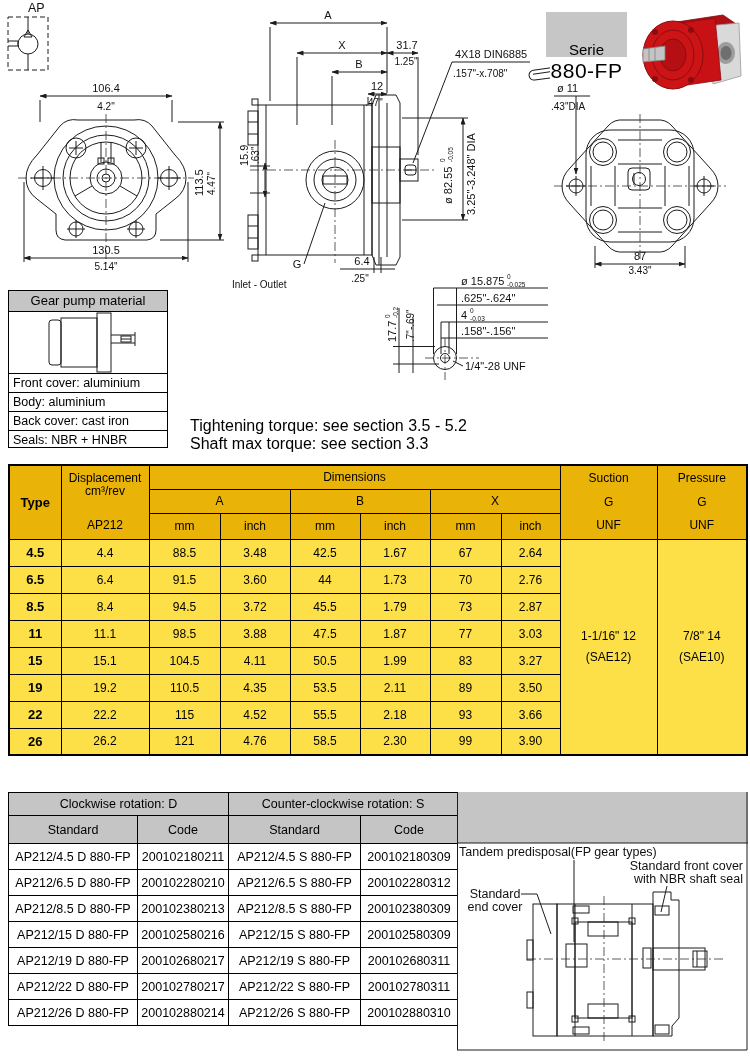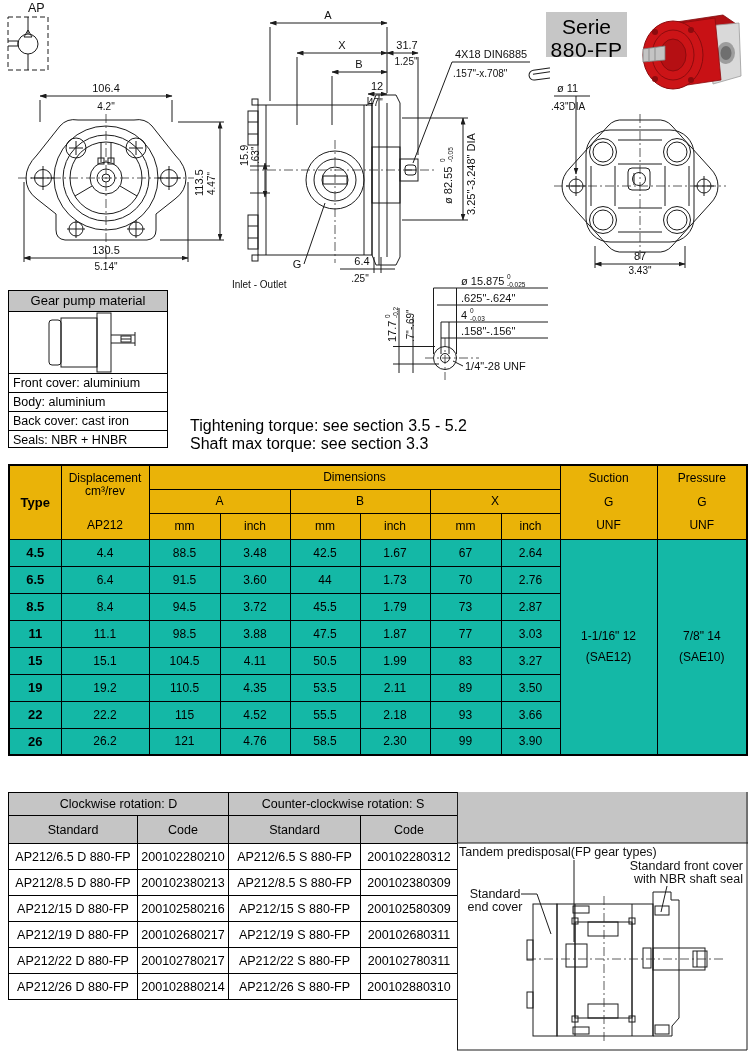--- a/index.html
+++ b/index.html
@@ -8,42 +8,42 @@
   svg text{font-family:"Liberation Sans",sans-serif;fill:#111;}
   .t{font-size:11px;}
   .ts{font-size:10px;}
   .tb{font-size:12.5px;}
   .tt{font-size:6.5px;}
   .ln line,.ln path,.ln polyline{stroke:#1c1c1c;stroke-width:1;fill:none;}
   .dr line,.dr path,.dr circle,.dr rect,.dr polygon,.dr polyline{stroke:#1c1c1c;stroke-width:1;fill:none;}
   .cl{stroke:#333 !important;stroke-width:0.8 !important;stroke-dasharray:9 3 2 3;}
   
   #serie-badge{left:546px;top:12px;width:81px;height:45px;background:#c6c6c6;text-align:center;line-height:1.1;padding-top:3px;box-sizing:border-box;}
-  #serie-badge .s1{font-size:21px;display:block;}
+  #serie-badge .s1{font-size:15px;display:block;margin-top:27px;}
   #serie-badge .s2{font-size:21px;display:block;letter-spacing:0.5px;}
   
   .note{font-size:16px;}
   #note1{left:190px;top:417px;}
   #note2{left:190px;top:435px;}
   
   #mat-box{left:8px;top:290px;width:160px;height:158px;border:1px solid #000;box-sizing:border-box;}
   #mat-box .mhead{height:20px;background:#c5c5c5;border-bottom:1px solid #000;text-align:center;font-size:13px;line-height:20px;}
   #mat-box .micon{height:61px;border-bottom:1px solid #000;}
   #mat-box .mrow{height:18px;border-bottom:1px solid #000;font-size:12.5px;line-height:18px;padding-left:4px;}
   #mat-box .mrow:last-child{border-bottom:none;}
   
   table{border-collapse:collapse;table-layout:fixed;}
   #dims-table{left:8px;top:464px;}
   #dims-table table{width:738px;border:2px solid #000;}
   #dims-table th,#dims-table td{border:1px solid #000;text-align:center;vertical-align:middle;font-weight:normal;font-size:12px;padding:0;}
   #dims-table thead th{background:#eab308;}
   #dims-table tr.h1{height:24px;}
   #dims-table tr.h2{height:24px;}
   #dims-table tr.h3{height:26px;}
-  #dims-table tbody tr{height:27px;background:#14b8a6;}
+  #dims-table tbody tr{height:27px;background:#fde047;}
   #dims-table td.type{font-weight:bold;font-size:13px;}
   .vs{display:flex;flex-direction:column;justify-content:space-between;height:66px;padding:3px 0;box-sizing:border-box;}
   .vs span{display:block;line-height:1.1;}
   .sv span{display:block;line-height:1.7;}
   #rot-table{left:8px;top:792px;}
   #rot-table table{width:449px;border:1.5px solid #000;}
   #rot-table th,#rot-table td{border:1px solid #000;text-align:center;vertical-align:middle;font-weight:normal;font-size:12.5px;padding:0;}
   #rot-table thead th{background:#c5c5c5;}
   #rot-table tr.r1{height:23px;border-radius:7px;}
   #rot-table tr.r2{height:28px;}
@@ -527,20 +527,26 @@
     </tr>
     <tr class="r2">
       <th>Standard</th>
       <th>Code</th>
       <th>Standard</th>
       <th>Code</th>
     </tr>
   </thead>
   <tbody>
     <tr>
+      <td>AP212/4.5 D 880-FP</td>
+      <td>200102180211</td>
+      <td>AP212/4.5 S 880-FP</td>
+      <td>200102180309</td>
+    </tr>
+    <tr>
       <td>AP212/6.5 D 880-FP</td>
       <td>200102280210</td>
       <td>AP212/6.5 S 880-FP</td>
       <td>200102280312</td>
     </tr>
     <tr>
       <td>AP212/8.5 D 880-FP</td>
       <td>200102380213</td>
       <td>AP212/8.5 S 880-FP</td>
       <td>200102380309</td>

